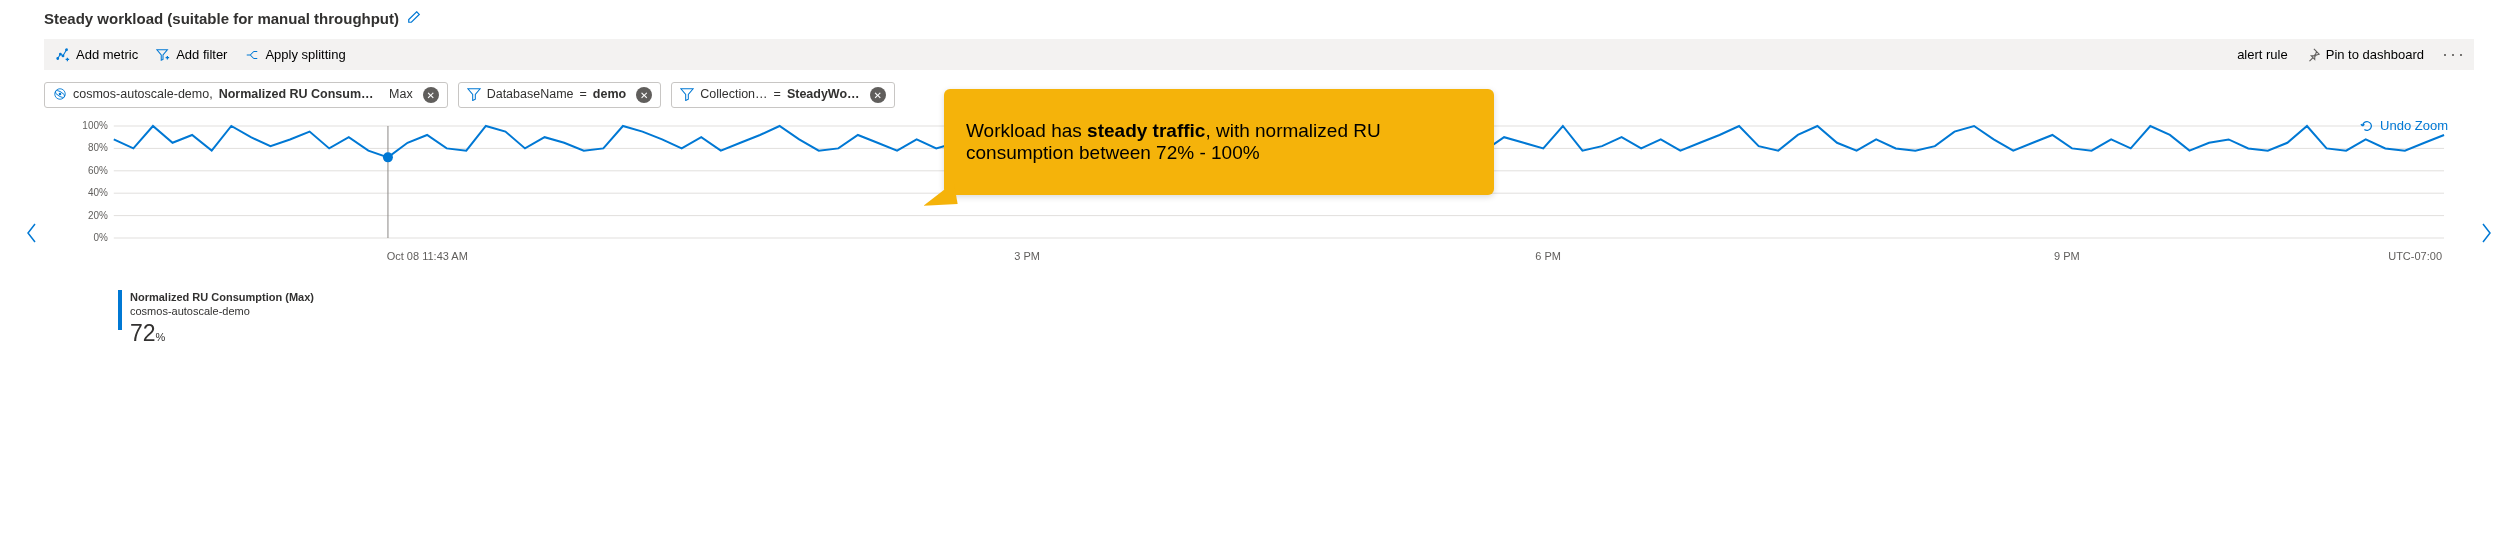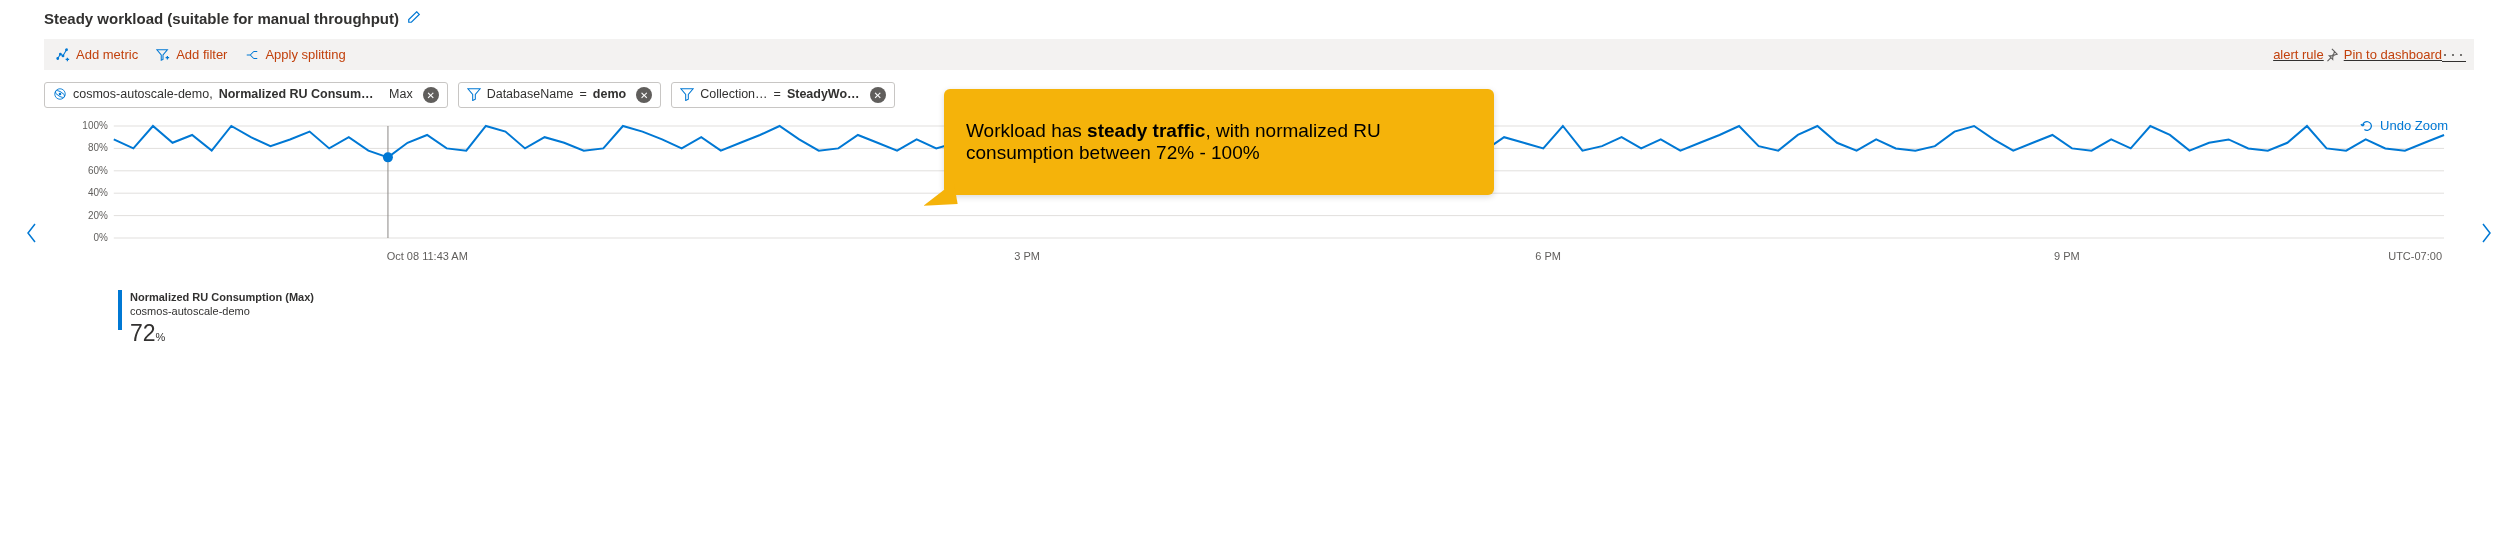--- a/index.html
+++ b/index.html
@@ -1,23 +1,23 @@
 <!DOCTYPE html>
 <html><head>
 <meta charset="utf-8">
 <style>
   * { box-sizing: border-box; margin: 0; padding: 0; }
   body { font-family: "Segoe UI", -apple-system, sans-serif; font-size: 13px; color: #323130; background: #fff; width: 2518px; padding: 10px 20px; }
   .title-row { display: flex; align-items: center; gap: 8px; margin-bottom: 12px; margin-left: 24px;}
   .title { font-size: 15px; font-weight: 600; }
   .edit-icon { color: #0078d4; cursor: pointer; }
   .toolbar { display: flex; align-items: center; background: #f3f2f1; padding: 8px 12px; margin: 0 24px 12px 24px; gap: 18px; position: relative;}
-  .toolbar-btn { display: flex; align-items: center; gap: 6px; color: #c2410c; cursor: pointer; font-size: 13px;}
+  .toolbar-btn { display: flex; align-items: center; gap: 6px; color: #000000; cursor: pointer; font-size: 13px;}
   .toolbar-btn svg { width: 14px; height: 14px; }
-  .toolbar-right { position:absolute; right:8px; display:flex; align-items:center;text-decoration:underline;}
+  .toolbar-right { position:absolute; right:8px; display:flex; gap:18px; align-items:center;}
   .pill-row { display: flex; align-items: center; gap: 10px; margin: 0 24px 10px 24px; }
   .pill { display: flex; align-items: flex-start; gap: 6px; border: 1px solid #c8c6c4; border-radius: 3px; padding: 4px 8px; font-size: 12.5px; background:#fff;}
   .pill .close { width:16px; height:16px; border-radius:50%; background:#605e5c; color:#fff; display:flex; align-items:center; justify-content:center; font-size:10px; cursor:pointer; margin-left:4px;}
   .pill .bold { font-weight:600; }
   .pill svg { width:14px; height:14px; flex-shrink:0;}
   .callout { position:absolute; left:900px; top:50px; background:#f5b30a; color:#000; padding:31px 22px; font-size:19px; border-radius:6px; width:550px; z-index:10; box-shadow:0 2px 6px rgba(0,0,0,0.15);}
   .callout-tail { position:absolute; left:-22px; bottom:-12px; width:0; height:0; border-top:18px solid transparent; border-right:34px solid #f5b30a; border-bottom:4px solid transparent; transform: rotate(-10deg);}
   .chart-wrap { position:relative; margin: 0 0 0 0; display:flex; align-items:stretch;}
   .nav-chevron { width:24px; display:flex; align-items:center; justify-content:center; color:#0078d4; font-size:20px; cursor:pointer;}
   .chart-area { flex:1; position:relative; padding: 0 20px; }

